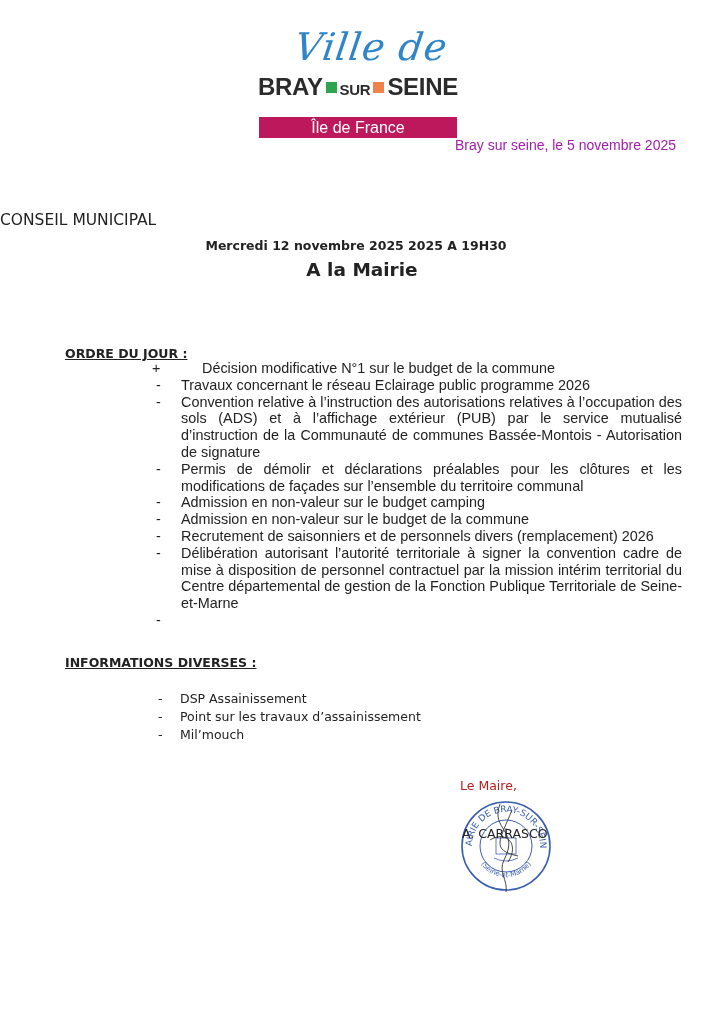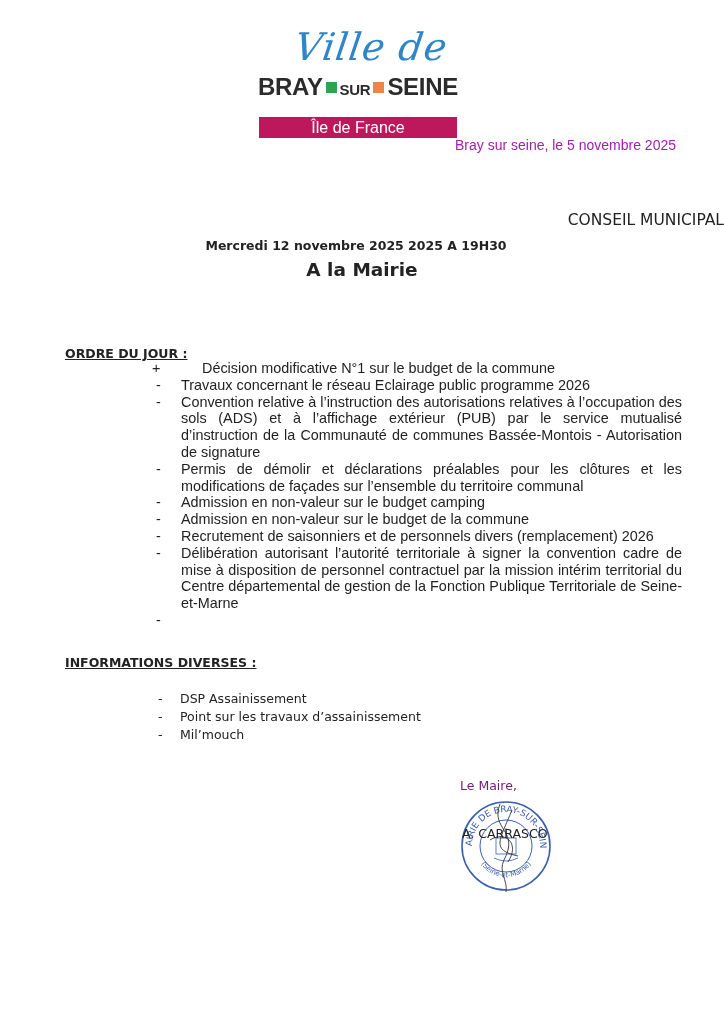--- a/index.html
+++ b/index.html
@@ -9,39 +9,39 @@
     
     .logo { left: 255px; top: 25px; width: 210px; height: 108px; }
     .logo-script { position: absolute; left: 40px; top: 0px; font-family: "DejaVu Serif", serif; font-style: italic; font-size: 38px; color: #2e86c9; letter-spacing: 1px; transform: skewX(-8deg); }
     .logo-main { position: absolute; left: 3px; top: 48px; font-family: "Liberation Sans", sans-serif; font-weight: bold; font-size: 24px; color: #2b2b2b; white-space: nowrap; letter-spacing: -0.3px; }
     .logo-main .sq { display: inline-block; width: 11px; height: 11px; vertical-align: middle; margin: 0 3px 3px 3px; }
     .logo-main .sur { font-size: 15px; }
     .logo-band { position: absolute; left: 4px; top: 83px; width: 198px; height: 21px; background: #be185d; color: #ffffff; font-family: "Liberation Sans", sans-serif; font-size: 16px; text-align: center; line-height: 21px; margin-top: 9px; }
 
     .dateline { right: 48px; top: 137px; font-family: "Liberation Sans", sans-serif; font-size: 14px; color: #a21caf; }
 
-    .title1 { left: 0; width: 724px; top: 211px; text-align: right; font-family: "DejaVu Sans", sans-serif; font-size: 15.5px; color: #222; }
+    .title1 { left: 0; width: 724px; top: 211px; text-align: left; font-family: "DejaVu Sans", sans-serif; font-size: 15.5px; color: #222; }
     .title2 { left: 0; width: 712px; top: 238px; text-align: center; font-family: "DejaVu Sans", sans-serif; font-weight: bold; font-size: 12.5px; color: #222; }
     .title3 { left: 0; width: 724px; top: 259px; text-align: center; font-family: "DejaVu Sans", sans-serif; font-weight: bold; font-size: 18.5px; color: #222; }
 
     .section-head { font-family: "DejaVu Sans", sans-serif; font-weight: bold; font-size: 12.5px; text-decoration: underline; color: #222; }
     .odj-head { left: 65px; top: 346px; }
     .info-head { left: 65px; top: 655px; }
 
     .agenda { left: 152px; top: 360px; width: 530px; font-family: "Liberation Sans", sans-serif; font-size: 14.4px; line-height: 16.8px; color: #222; }
     .agenda .item { position: relative; padding-left: 29px; text-align: justify; }
     .agenda .item .bullet { position: absolute; left: 4px; top: 0; width: 14px; }
     .agenda .item.first .bullet { left: 0; }
     .agenda .item.first .txt { padding-left: 5px; margin-left: 16px; }
 
     .infos { left: 158px; top: 690px; font-family: "DejaVu Sans", sans-serif; font-size: 12.5px; line-height: 18px; color: #222; }
     .infos .item { position: relative; padding-left: 22px; }
     .infos .item .bullet { position: absolute; left: 0; top: 0; }
 
-    .signer { left: 460px; top: 778px; font-family: "DejaVu Sans", sans-serif; font-size: 12.5px; color: #701a75; }
+    .signer { left: 460px; top: 778px; font-family: "DejaVu Sans", sans-serif; font-size: 12.5px; color: #b91c1c; }
     .stamp { left: 460px; top: 800px; width: 92px; height: 92px; }
     .signame { left: 462px; top: 826px; font-family: "DejaVu Sans", sans-serif; font-size: 12.5px; color: #222; }
   </style>
 </head>
 <body>
 
 <div class="abs logo">
   <div class="logo-script">Ville de</div>
   <div class="logo-main">
     <span>BRAY</span><span class="sq" style="background:#2ea44f"></span><span class="sur">SUR</span><span class="sq" style="background:#f0834a"></span><span>SEINE</span>

